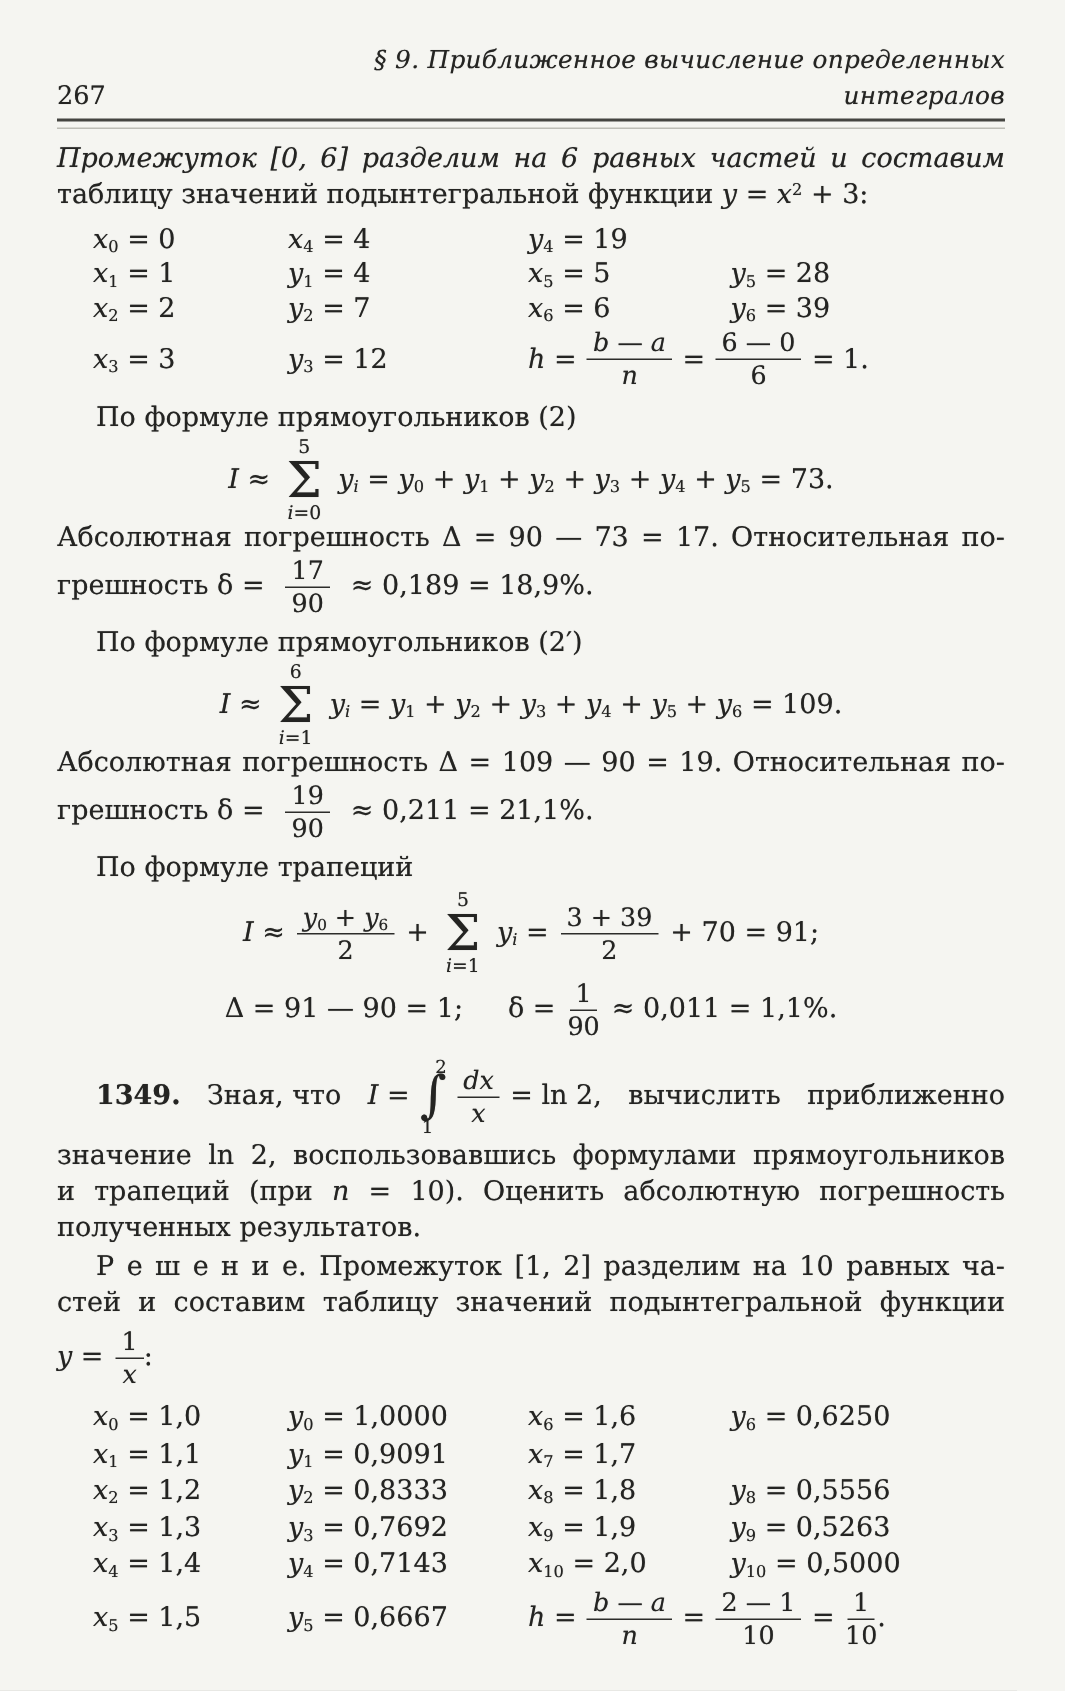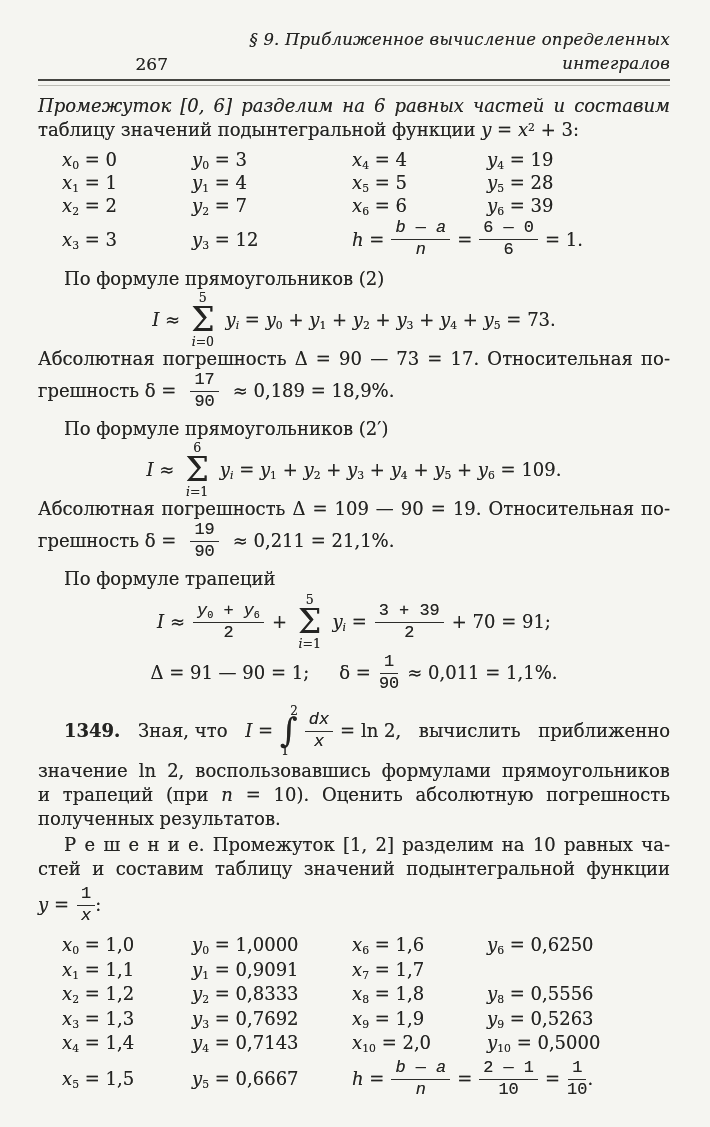--- a/index.html
+++ b/index.html
@@ -11,41 +11,41 @@
     padding:28px 40px 0 38px;
     overflow:hidden;
     font-family:"DejaVu Serif","Liberation Serif",serif;
     color:#242422;
     font-size:18px;
     line-height:24px;
     text-shadow:0 0 0.5px rgba(20,20,20,0.55);
   }
   
   .header{display:flex;align-items:flex-end;}
-  .pagenum{font-size:17px;width:130px;text-align:right;}
+  .pagenum{font-size:17px;width:130px;}
   .sectitle{flex:1;text-align:right;font-style:italic;font-size:16.5px;letter-spacing:0.2px;}
   .rule{margin-top:3px;height:4px;border-top:2px solid #454541;border-bottom:1px solid #bdbdb6;}
   
   .line{margin:0;}
   .just{text-align:justify;text-align-last:justify;}
   .indent{text-indent:26px;}
   .mt18{margin-top:8px;font-style:italic;} .mt8{margin-top:8px;} .mt6{margin-top:6px;} .mt2{margin-top:2px;}
   i{font-style:italic;}
   sub{font-size:0.6em;vertical-align:-0.3em;line-height:0;}
   sup{font-size:0.6em;vertical-align:0.45em;line-height:0;}
   
   .vtable{margin:6px 0 0 24px;}
   .trow{display:grid;grid-template-columns:130px 160px 135px 1fr;line-height:23px;align-items:center;}
   .t2 .trow{line-height:24.5px;}
   .tcell{white-space:nowrap;}
   .hcell{grid-column:3/5;display:flex;align-items:center;gap:7px;height:40px;white-space:nowrap;}
   .t2 .hcell{height:44px;}
   .hrow{margin-top:2px;}
   
-  .frac{display:inline-flex;flex-direction:column;align-items:center;text-align:center;line-height:1.12;font-size:0.94em;font-family:Liberation Mono, monospace;}
+  .frac{display:inline-flex;flex-direction:column;align-items:center;text-align:center;line-height:1.12;font-size:0.94em;}
   .frac .fn{padding:0 4px 1px;border-bottom:1.5px solid #2c2c2a;}
   .frac .fd{padding-top:1px;}
   
   .sum{display:inline-flex;flex-direction:column;align-items:center;line-height:1;margin:0 3px;}
   .sum .st,.sum .sb{font-size:12.5px;}
   .sum .sg{font-size:33px;line-height:0.95;}
   
   .disp{display:flex;justify-content:center;align-items:center;gap:8px;height:54px;margin-top:2px;white-space:nowrap;}
   .disp.tall{height:58px;}
   .disp2{height:40px;gap:30px;}
@@ -74,21 +74,20 @@
     <span class="sectitle">§ 9. Приближенное вычисление определенных интегралов</span>
   </div>
   <div class="rule"></div>
 
   <p class="line just mt18">Промежуток [0, 6] разделим на 6 равных частей и составим</p>
   <p class="line">таблицу значений подынтегральной функции <i>y</i> = <i>x</i><sup>2</sup> + 3:</p>
 
   <div class="vtable t1">
     <div class="trow">
       <span class="tcell"><i>x</i><sub>0</sub> = 0</span>
-      <span class="tcell"><i>y</i><sub>0</sub> = 3</span>
       <span class="tcell"><i>x</i><sub>4</sub> = 4</span>
       <span class="tcell"><i>y</i><sub>4</sub> = 19</span>
     </div>
     <div class="trow">
       <span class="tcell"><i>x</i><sub>1</sub> = 1</span>
       <span class="tcell"><i>y</i><sub>1</sub> = 4</span>
       <span class="tcell"><i>x</i><sub>5</sub> = 5</span>
       <span class="tcell"><i>y</i><sub>5</sub> = 28</span>
     </div>
     <div class="trow">

